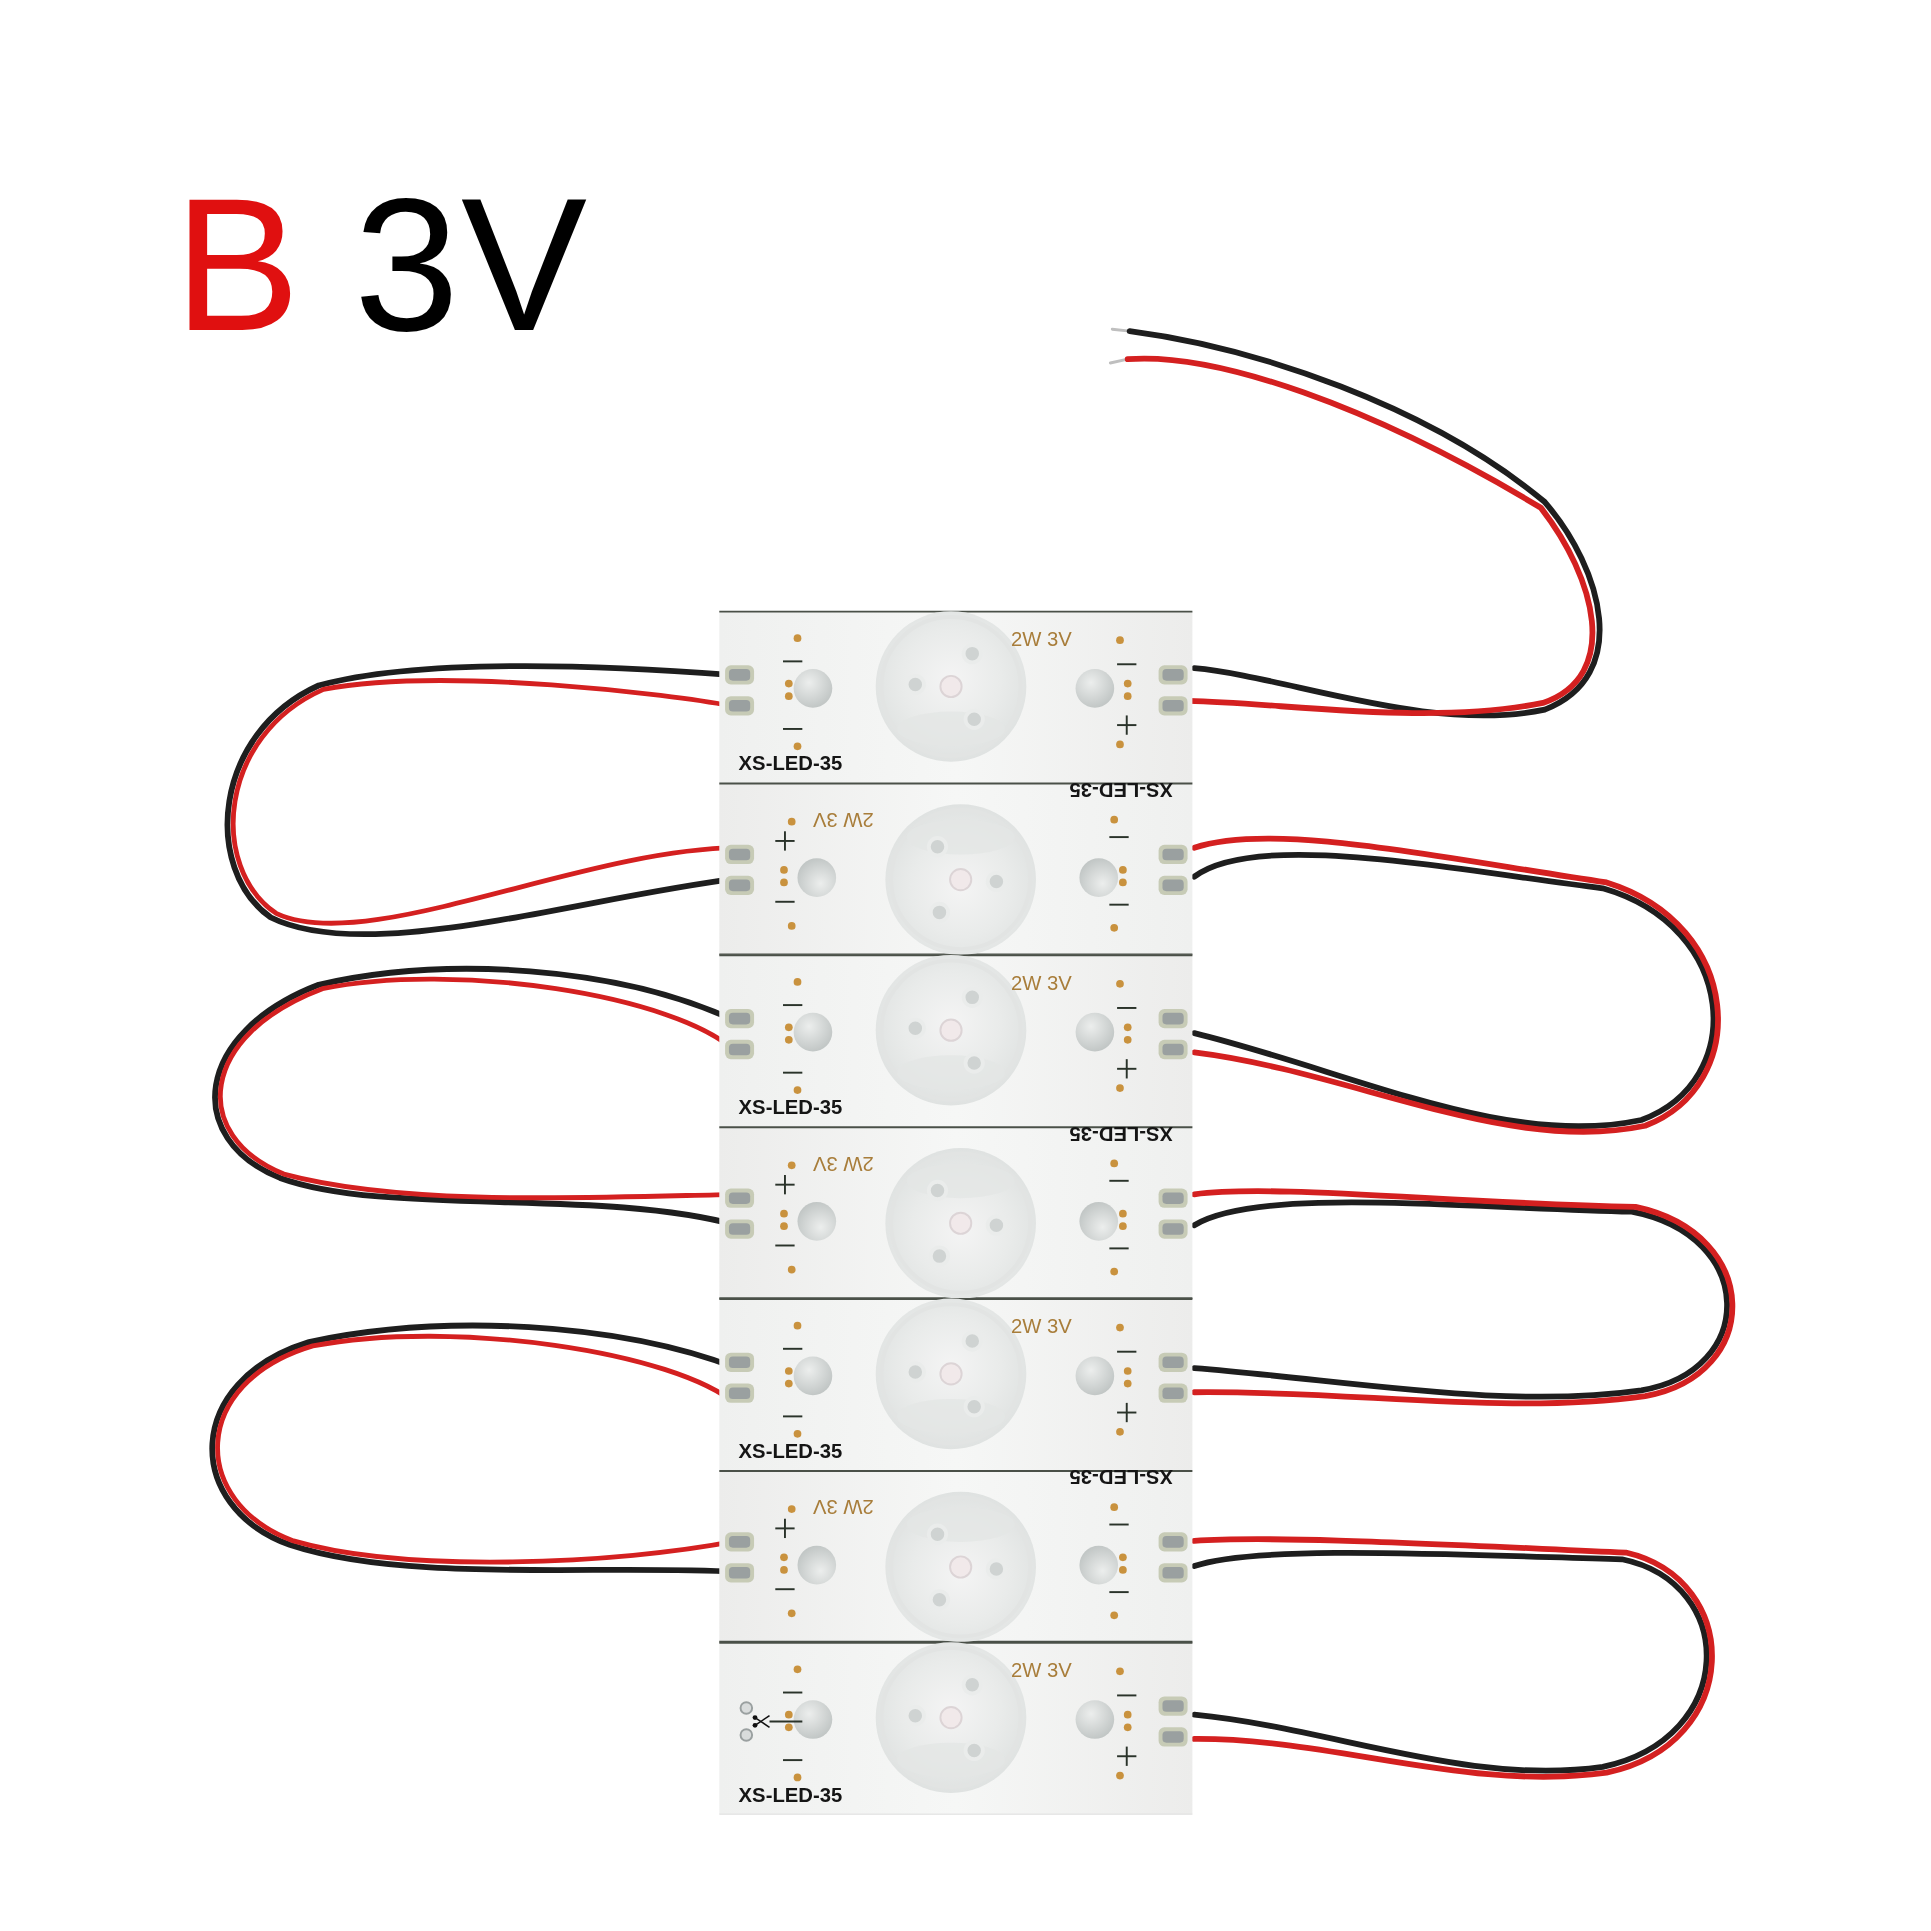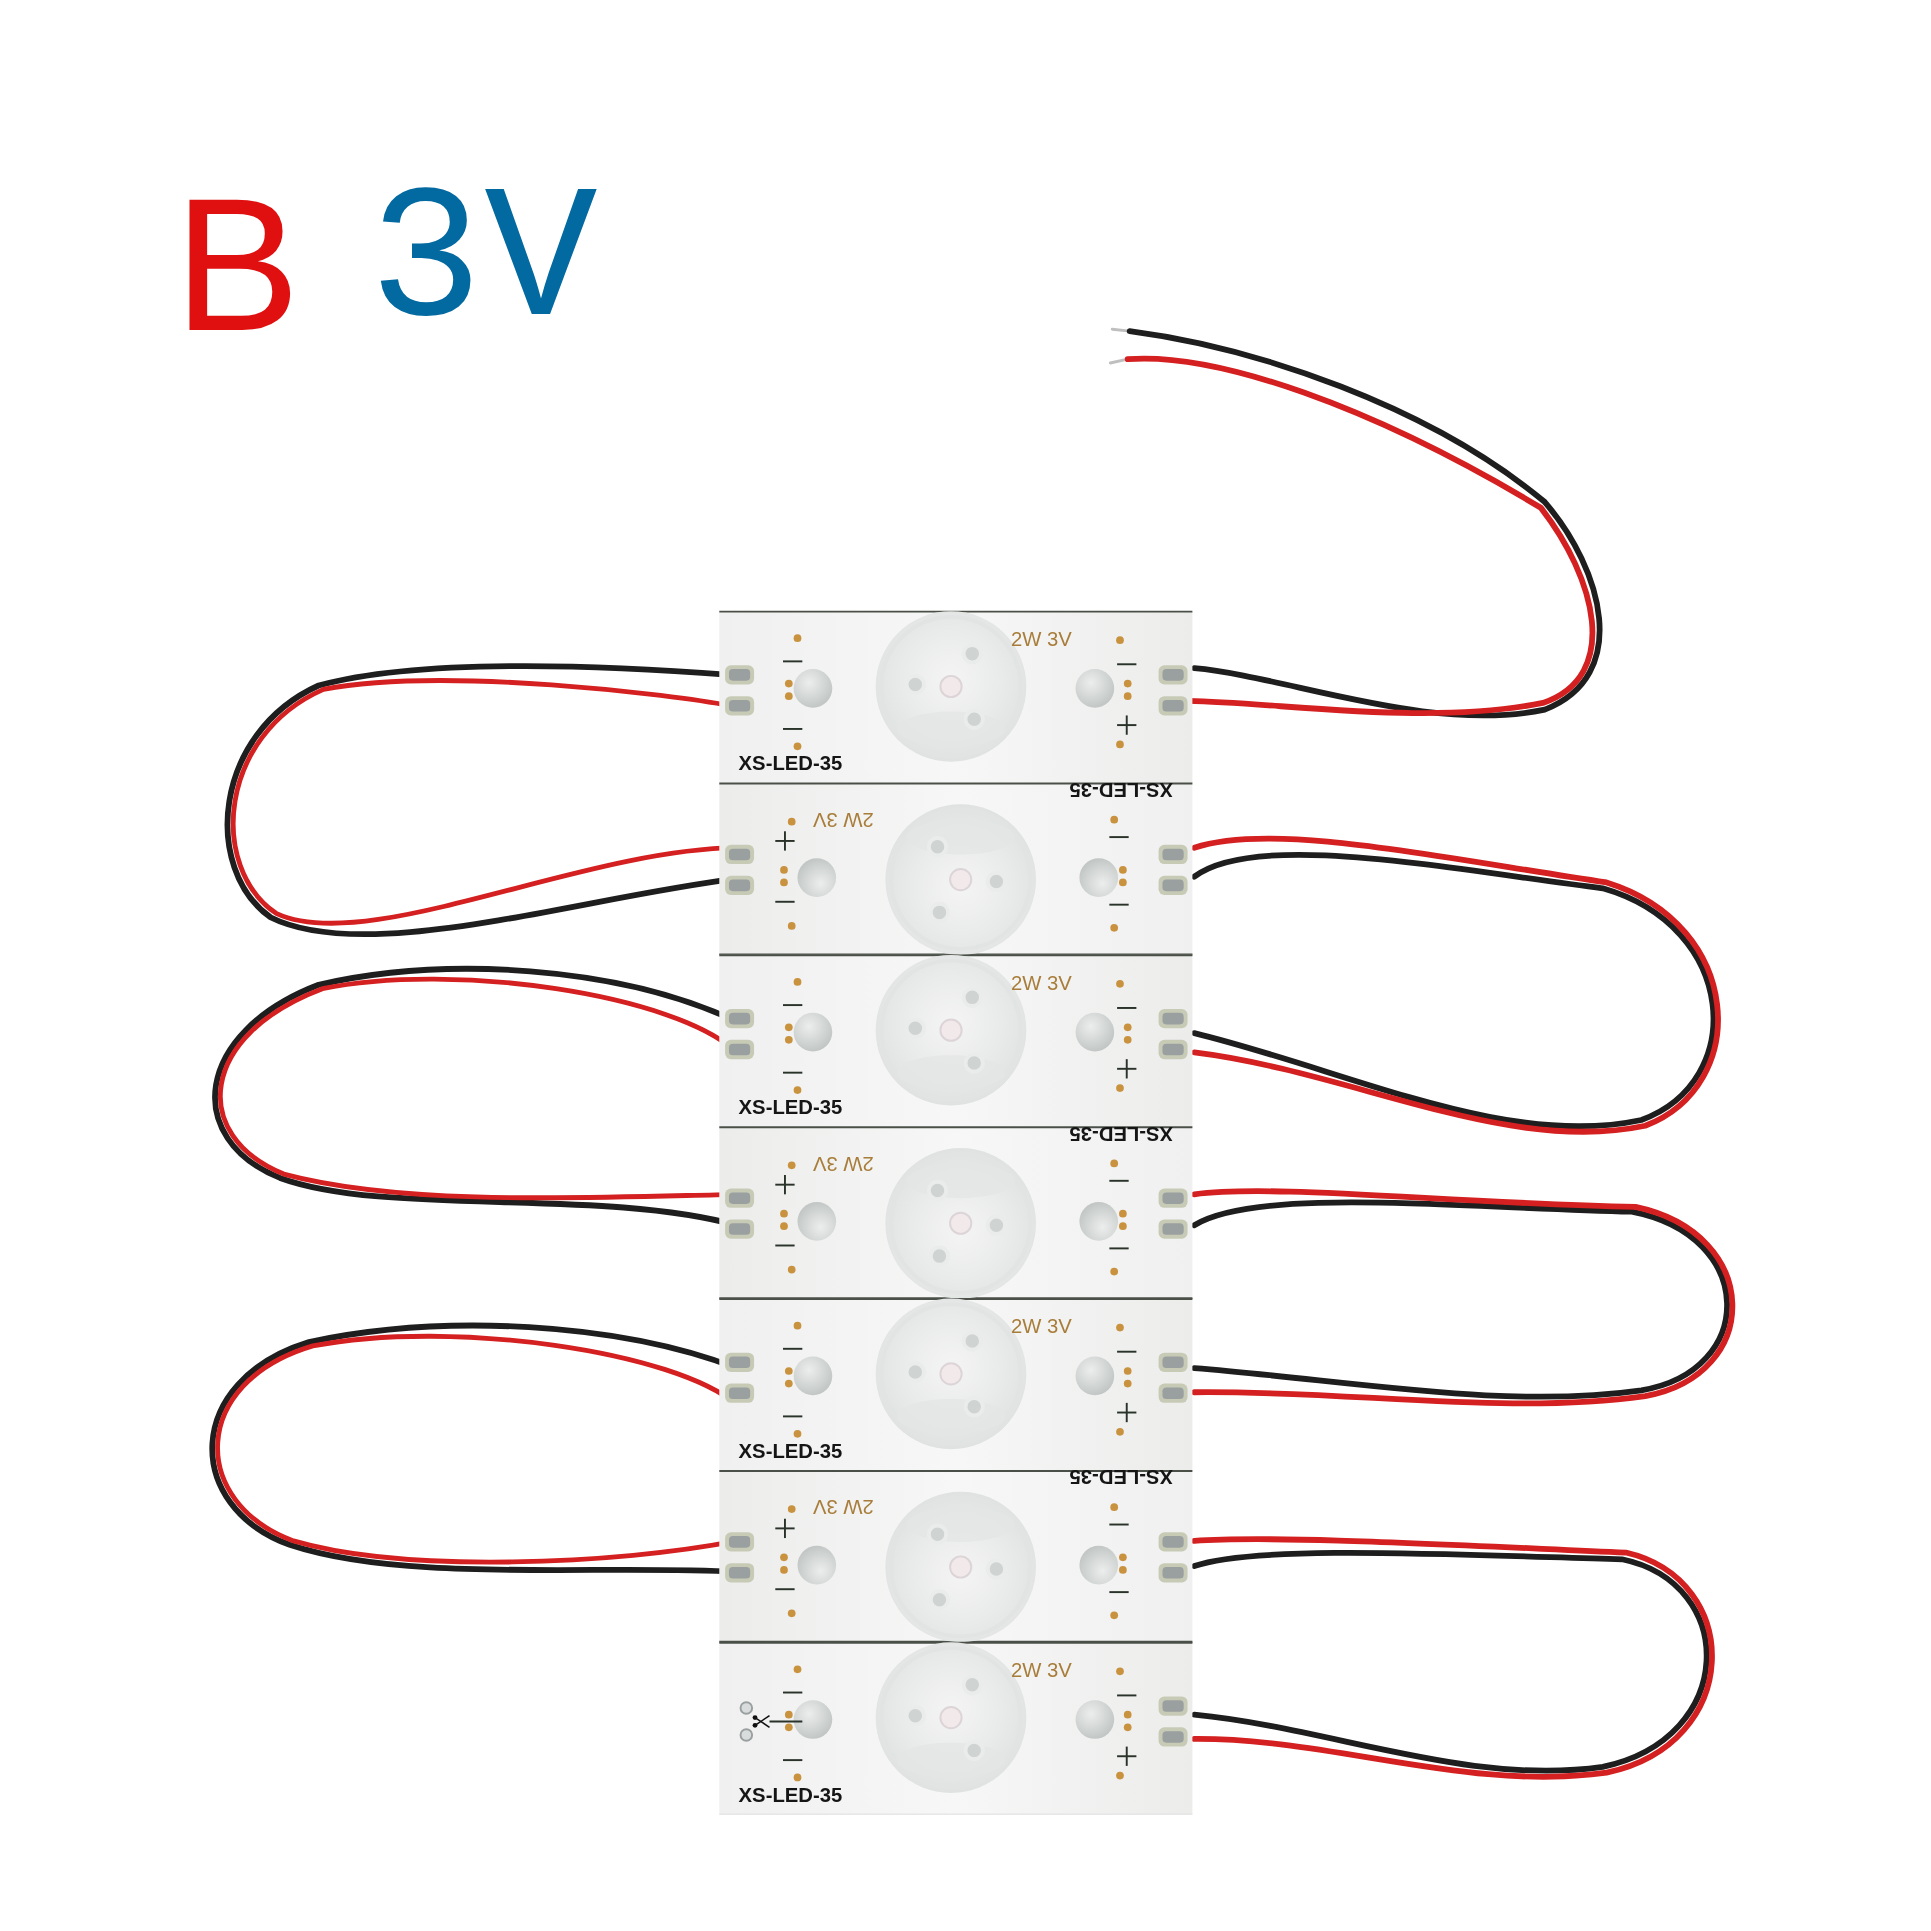--- a/index.html
+++ b/index.html
@@ -1,19 +1,19 @@
 <!DOCTYPE html>
 <html><head>
 <meta charset="utf-8">
 <style>
   html, body { margin:0; padding:0; background:#ffffff; }
   body { width:1931px; height:1931px; position:relative; overflow:hidden; font-family:"Liberation Sans", sans-serif; }
   .title { position:absolute; top:170px; font-family:"Liberation Sans", sans-serif; font-size:189px; line-height:1; font-weight:400; }
   .title-variant { left:174px; color:#e01010; }
-  .title-voltage { left:369px; color:#0369a1; letter-spacing:1.9px;font-family:Liberation Mono, monospace; }
+  .title-voltage { left:354px; color:#000000; letter-spacing:1.9px; }
   svg.scene { position:absolute; left:0; top:0; }
   .board-text { font-family:"Liberation Sans", sans-serif; font-weight:700; font-size:21px; fill:#151515; }
   .spec-text { font-family:"Liberation Sans", sans-serif; font-size:21px; fill:#a87d3a; }
 </style>
 </head>
 <body>
 
 <div class="title title-variant">B</div>
 <div class="title title-voltage">3V</div>
 

